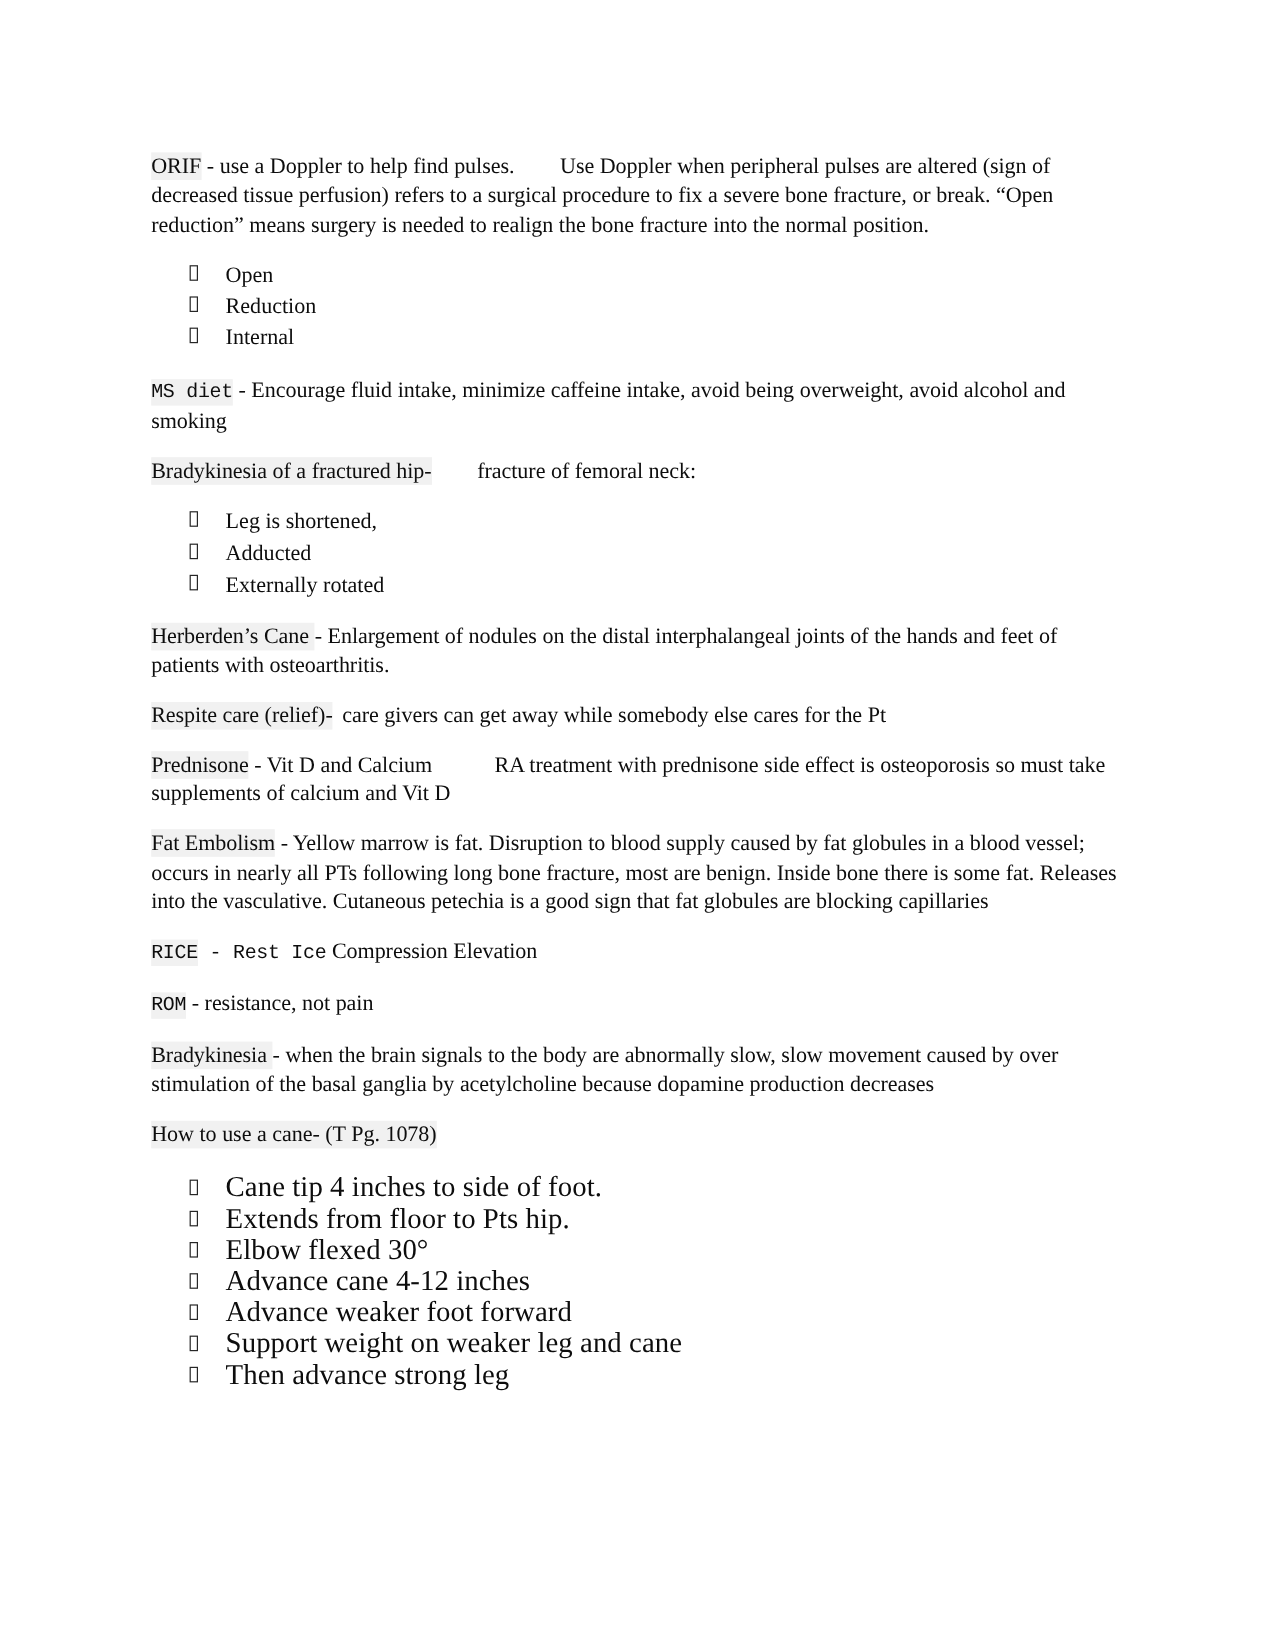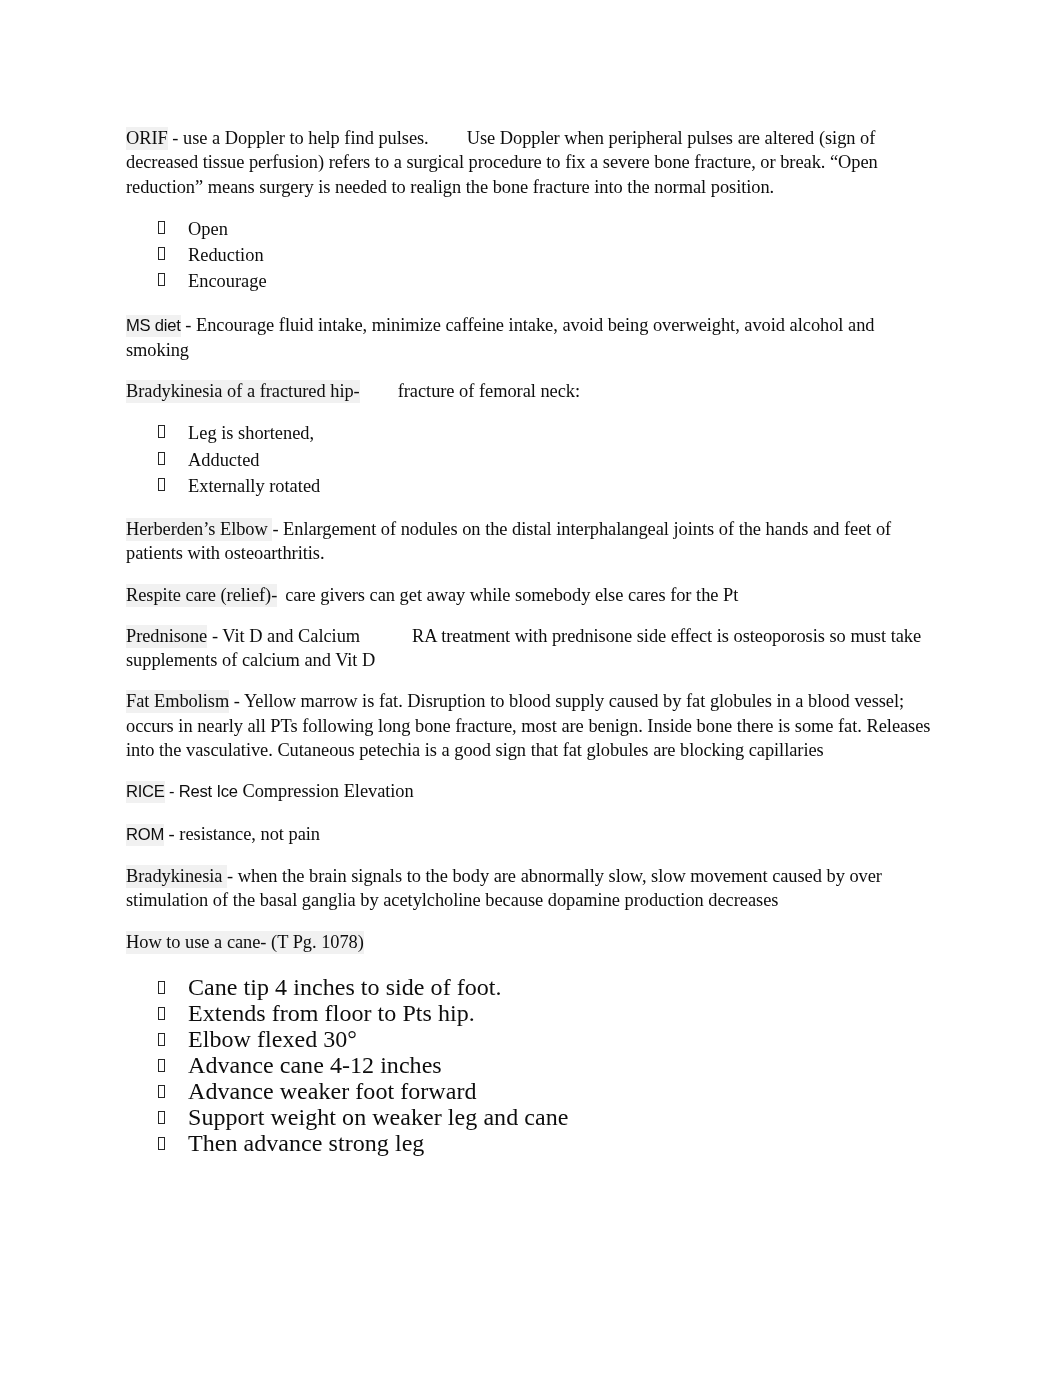--- a/index.html
+++ b/index.html
@@ -38,21 +38,21 @@
   }
 
   
   .hl {
     background: #f1f1f1;
     padding: 1px 0 2px 0;
   }
 
   
   .alt {
-    font-family: Liberation Sans, sans-serif;
+    font-family: Liberation Mono, monospace;
     font-size: 16.6px;
     letter-spacing: -0.25px;
   }
 
   
   .tab {
     display: inline-block;
     width: 38px;
   }
   .tab-lg {
@@ -114,21 +114,21 @@
       <li>
           <span class="bullet-box"></span>
           <span class="bullet-text">Open</span>
         </li>
       <li>
           <span class="bullet-box"></span>
           <span class="bullet-text">Reduction</span>
         </li>
       <li>
           <span class="bullet-box"></span>
-          <span class="bullet-text">Encourage</span>
+          <span class="bullet-text">Internal</span>
         </li>
     </ul>
 
     <p class="para"><span class="hl alt">MS diet</span><span> - Encourage fluid intake, minimize caffeine intake, avoid being overweight, avoid alcohol and smoking</span></p>
 
     <p class="para"><span class="hl">Bradykinesia of a fractured hip-</span><span class="tab"></span><span>fracture of femoral neck:</span></p>
 
     <ul class="blist">
       <li>
           <span class="bullet-box"></span>
@@ -137,21 +137,21 @@
       <li>
           <span class="bullet-box"></span>
           <span class="bullet-text">Adducted</span>
         </li>
       <li>
           <span class="bullet-box"></span>
           <span class="bullet-text">Externally rotated</span>
         </li>
     </ul>
 
-    <p class="para"><span class="hl">Herberden’s Elbow </span><span> - Enlargement of nodules on the distal interphalangeal joints of the hands and feet of patients with osteoarthritis.</span></p>
+    <p class="para"><span class="hl">Herberden’s Cane </span><span> - Enlargement of nodules on the distal interphalangeal joints of the hands and feet of patients with osteoarthritis.</span></p>
 
     <p class="para"><span class="hl">Respite care (relief)-</span><span class="sp2"></span><span>care givers can get away while somebody else cares for the Pt</span></p>
 
     <p class="para"><span class="hl">Prednisone</span><span> - Vit D and Calcium</span><span class="tab-lg"></span><span>RA treatment with prednisone side effect is osteoporosis so must take supplements of calcium and Vit D</span></p>
 
     <p class="para"><span class="hl">Fat Embolism</span><span> - Yellow marrow is fat.  Disruption to blood supply caused by fat globules in a blood vessel; occurs in nearly all PTs following long bone fracture, most are benign.  Inside bone there is some fat.  Releases into the vasculative.  Cutaneous petechia is a good sign that fat globules are blocking capillaries</span></p>
 
     <p class="para"><span class="hl alt">RICE</span><span class="alt"> - Rest Ice</span><span> Compression Elevation</span></p>
 
     <p class="para"><span class="hl alt">ROM</span><span> - resistance, not pain</span></p>

